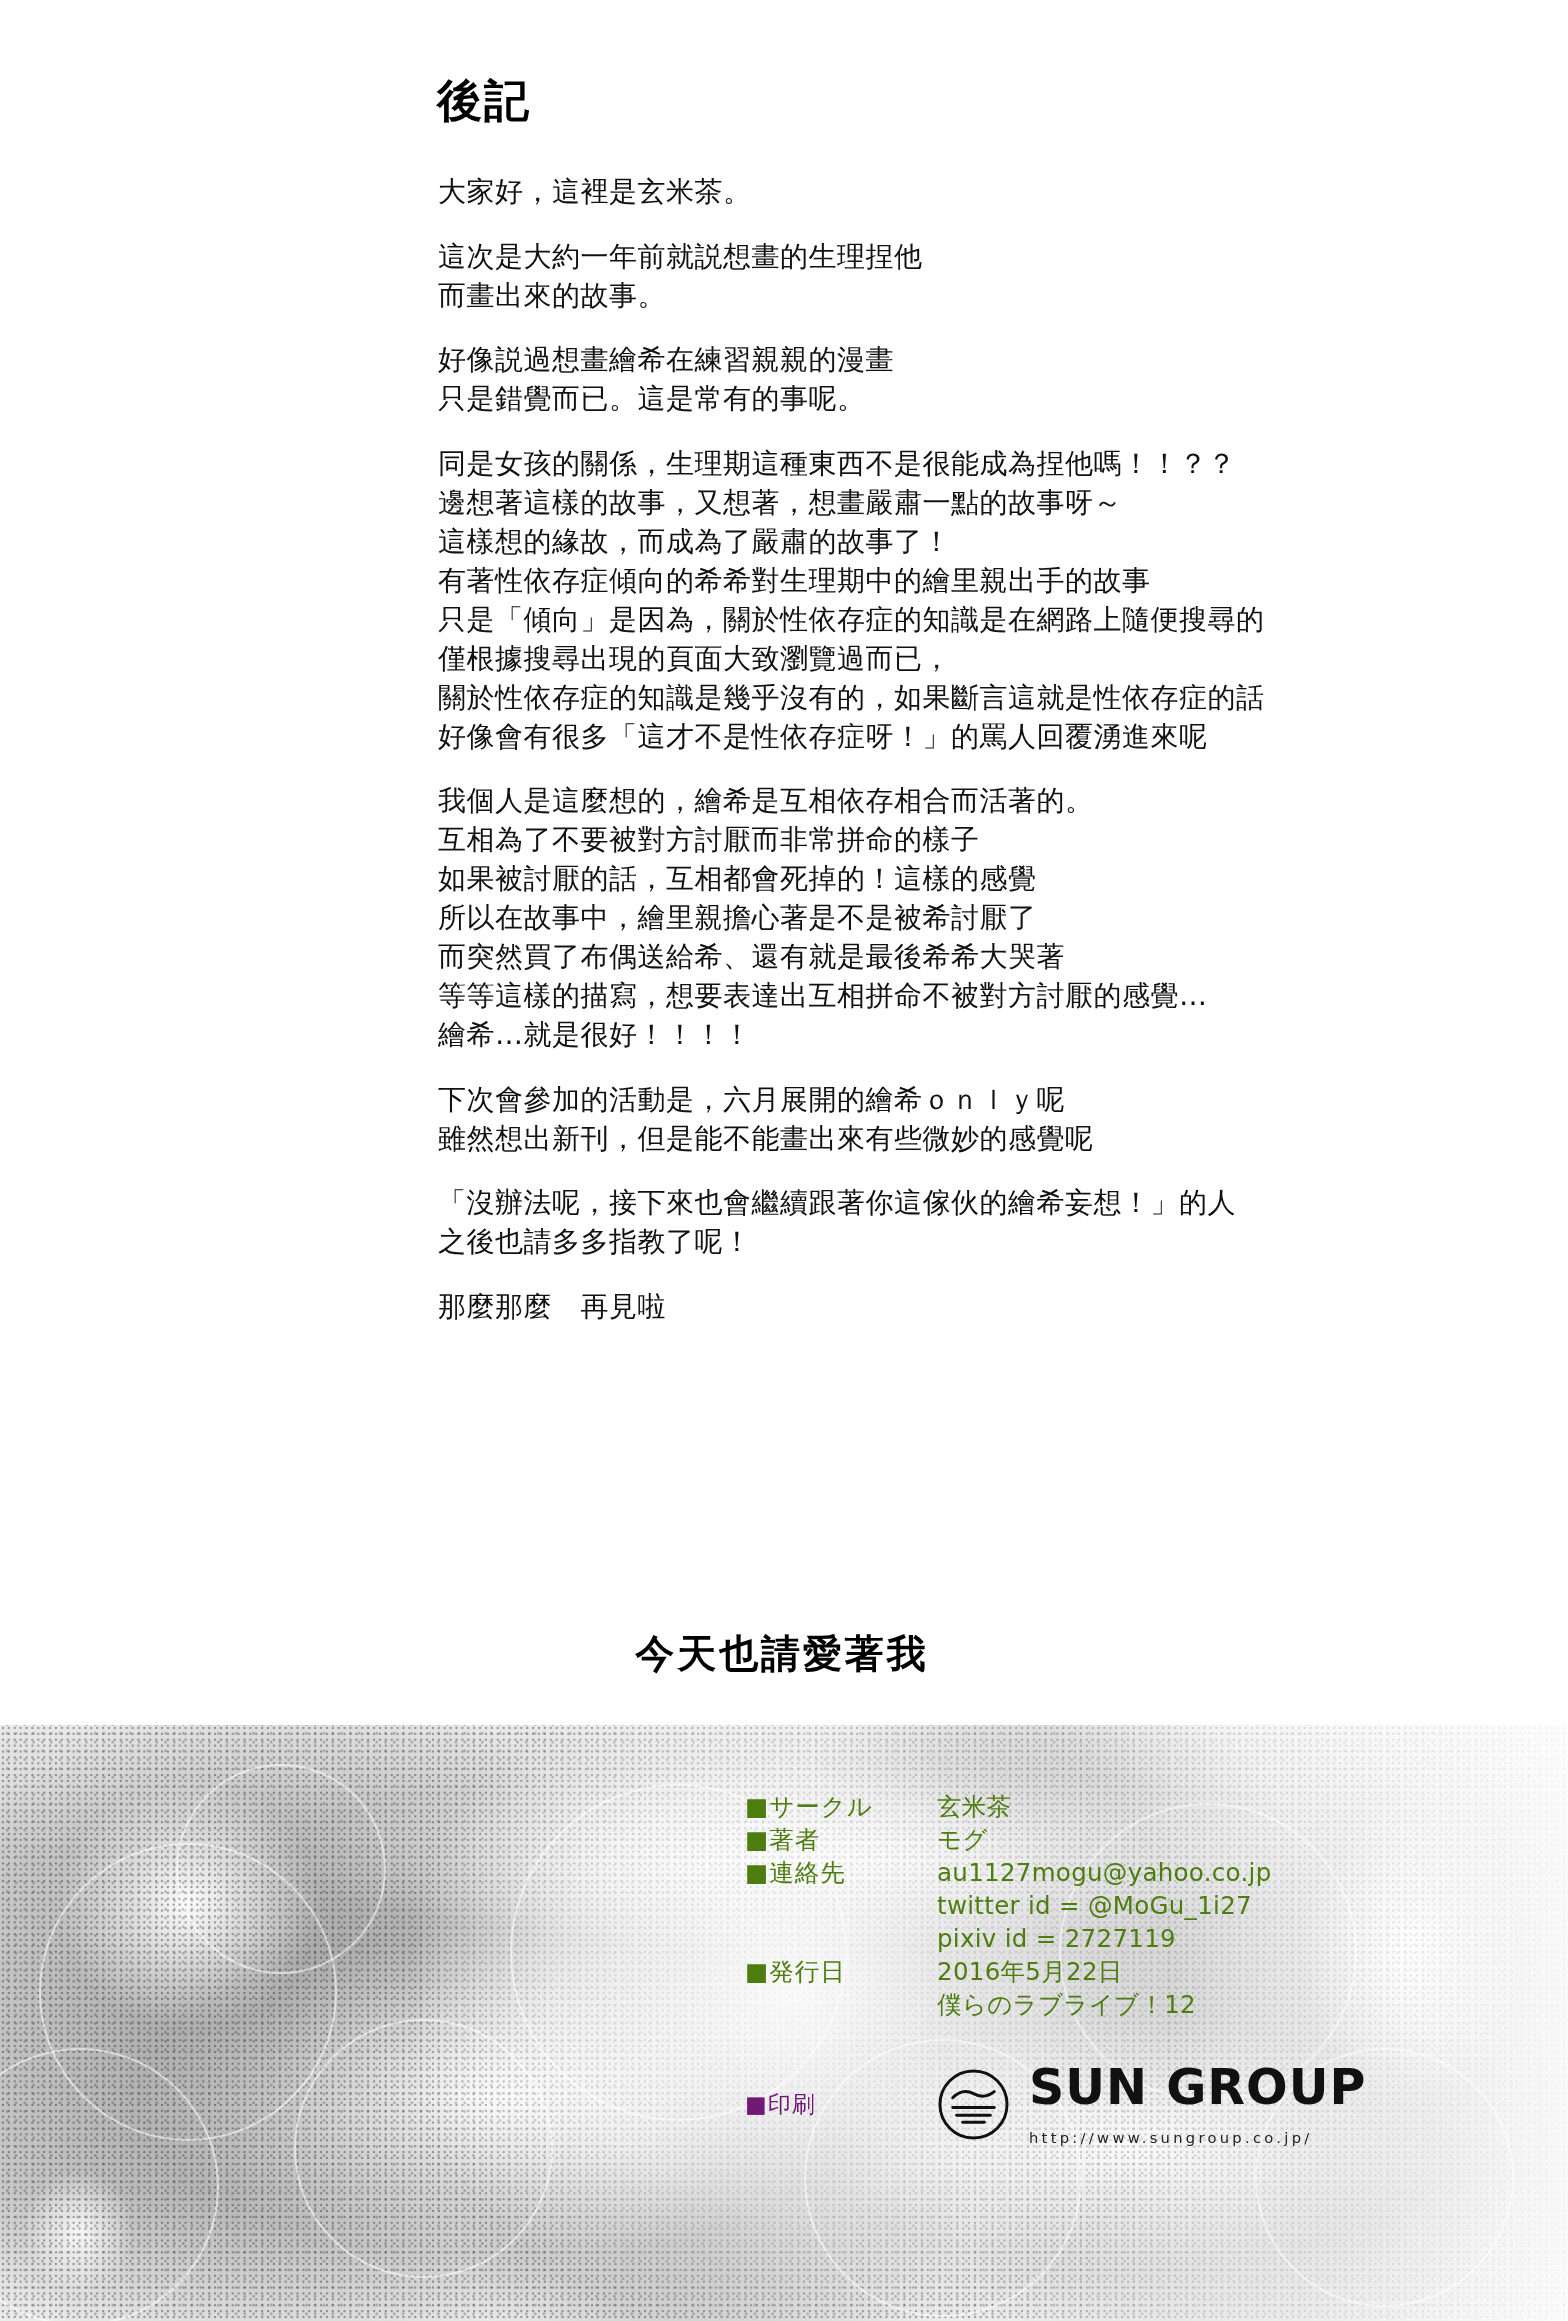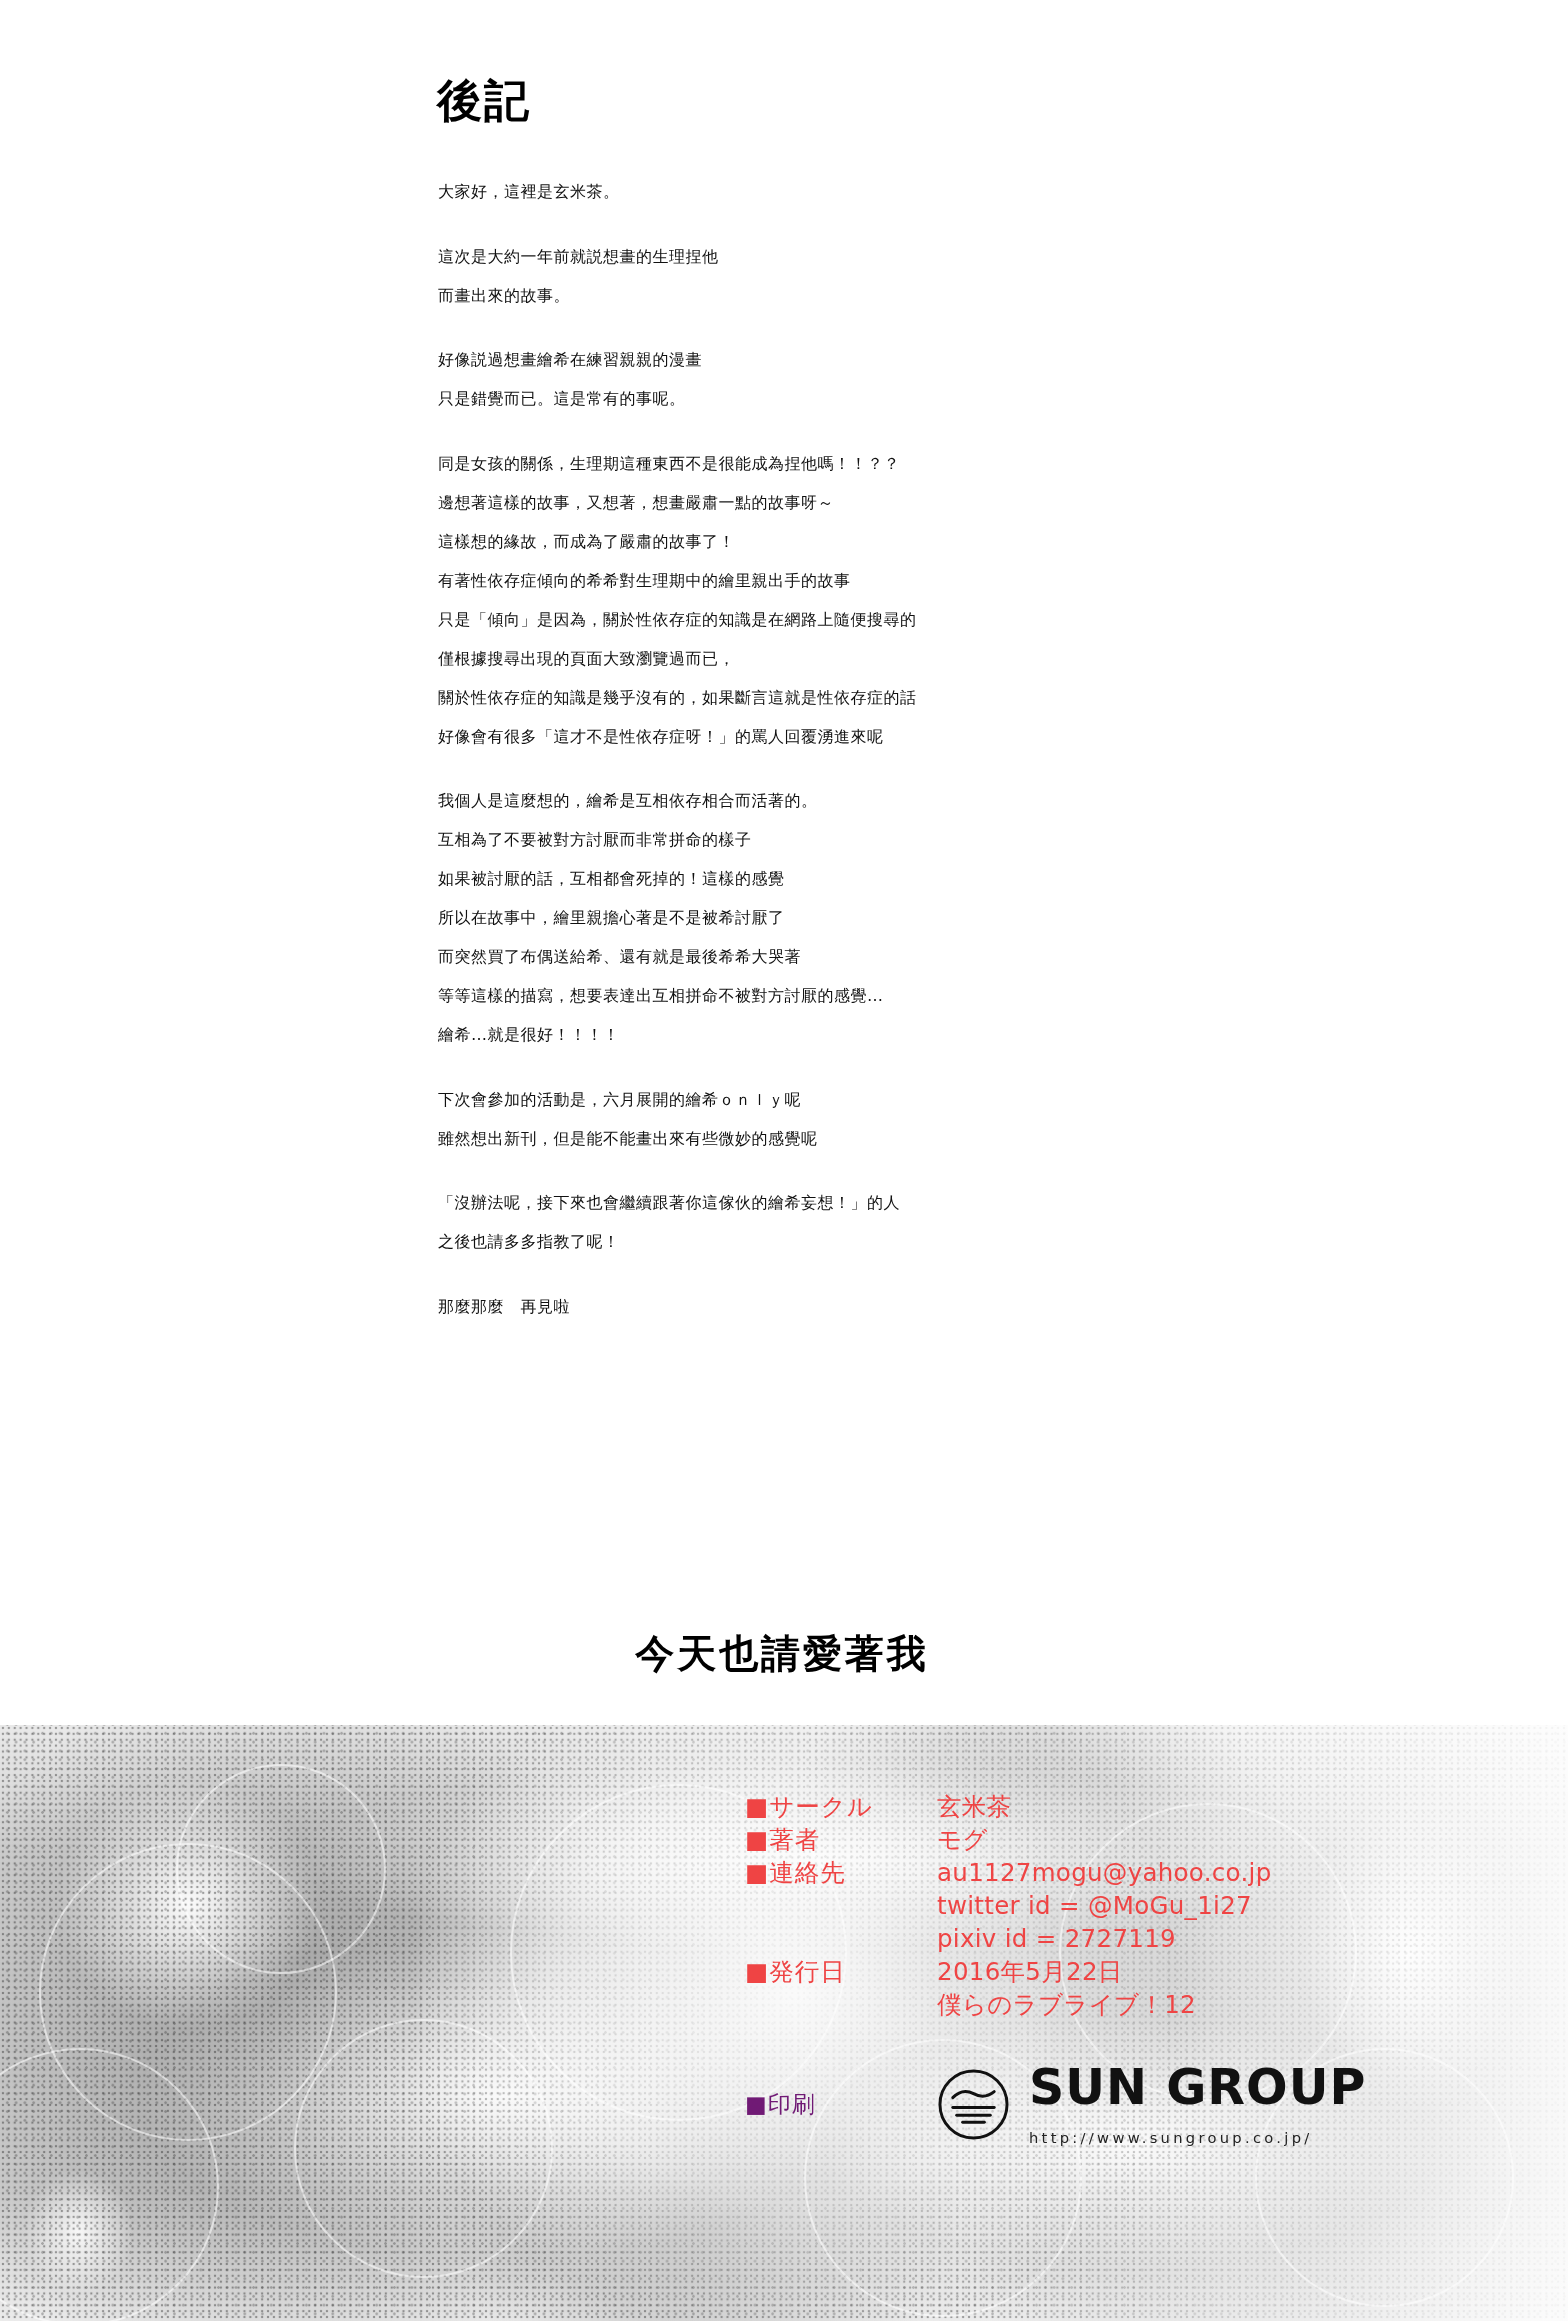--- a/index.html
+++ b/index.html
@@ -31,21 +31,21 @@
     letter-spacing: 2px;
     color: #000000;
     line-height: 1.1;
   }
 
   .afterword-body {
     position: absolute;
     left: 438px;
     top: 172px;
     width: 1039px;
-    font-size: 16px;
+    font-size: 28px;
     line-height: 39px;
     color: #111111;
     letter-spacing: 0.5px;
   }
   .afterword-body .para {
     margin: 0 0 25.5px 0;
     white-space: pre-line;
   }
   .afterword-body .para:last-child {
     margin-bottom: 0;
@@ -129,21 +129,21 @@
   }
 
   
   .colophon {
     position: absolute;
     left: 745px;
     top: 1790px;
     width: 745px;
     font-size: 24.5px;
     line-height: 33px;
-    color: #ef4444;
+    color: #4d7c0f;
   }
   .colophon .row {
     display: flex;
     align-items: flex-start;
     margin-bottom: 0;
   }
   .colophon .lbl {
     width: 192px;
     flex: 0 0 192px;
     white-space: nowrap;

